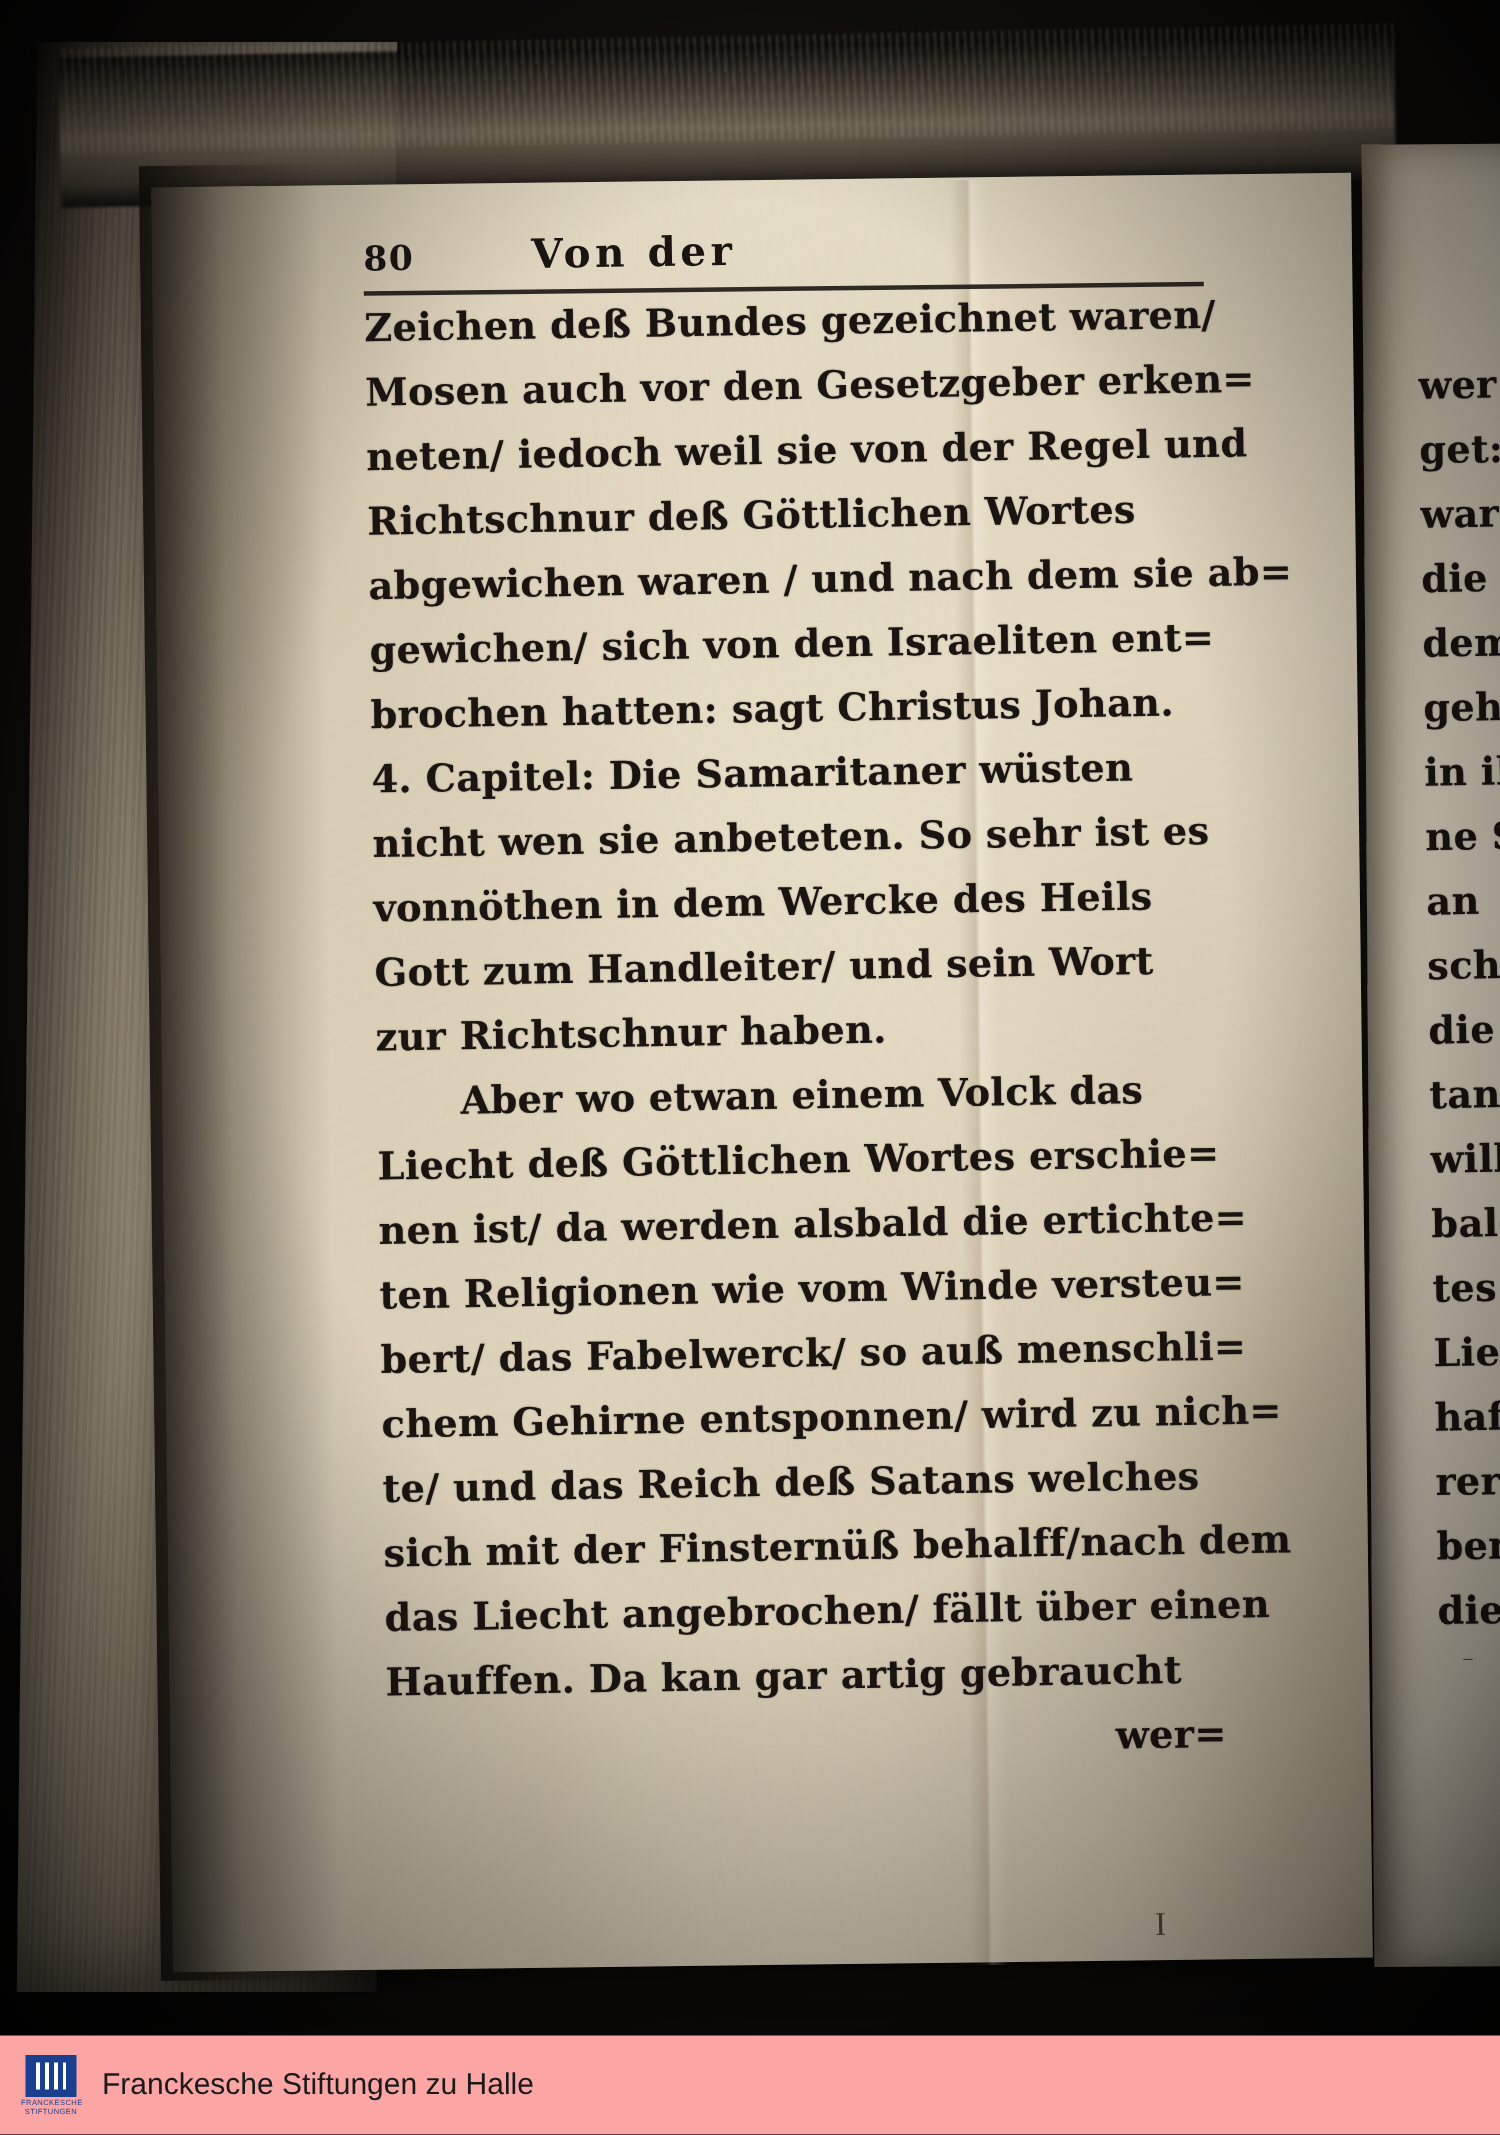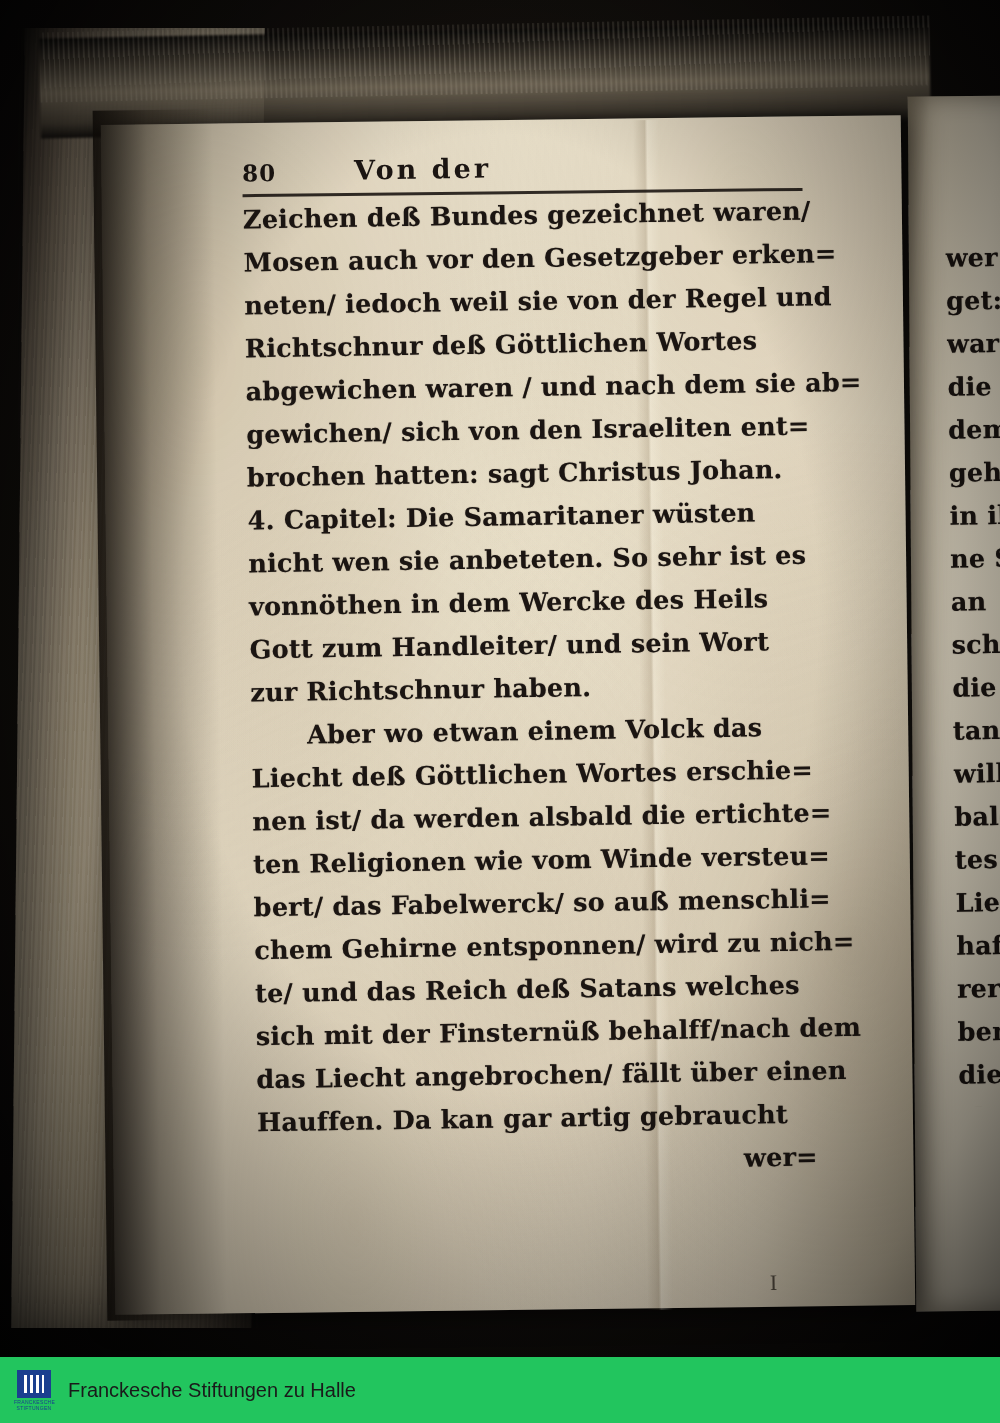--- a/index.html
+++ b/index.html
@@ -247,21 +247,21 @@
     background: radial-gradient(ellipse at 50% 45%, rgba(0,0,0,0) 45%, rgba(0,0,0,.45) 82%, rgba(0,0,0,.75) 100%);
   }
 
   
   #credit-bar {
     position: absolute;
     left: 0;
     top: 1357px;
     width: 1000px;
     height: 66px;
-    background: #22c55e;
+    background: #fca5a5;
     display: flex;
     align-items: center;
     gap: 14px;
     padding-left: 14px;
     box-sizing: border-box;
   }
   #credit-logo {
     width: 40px;
     height: 44px;
     position: relative;

